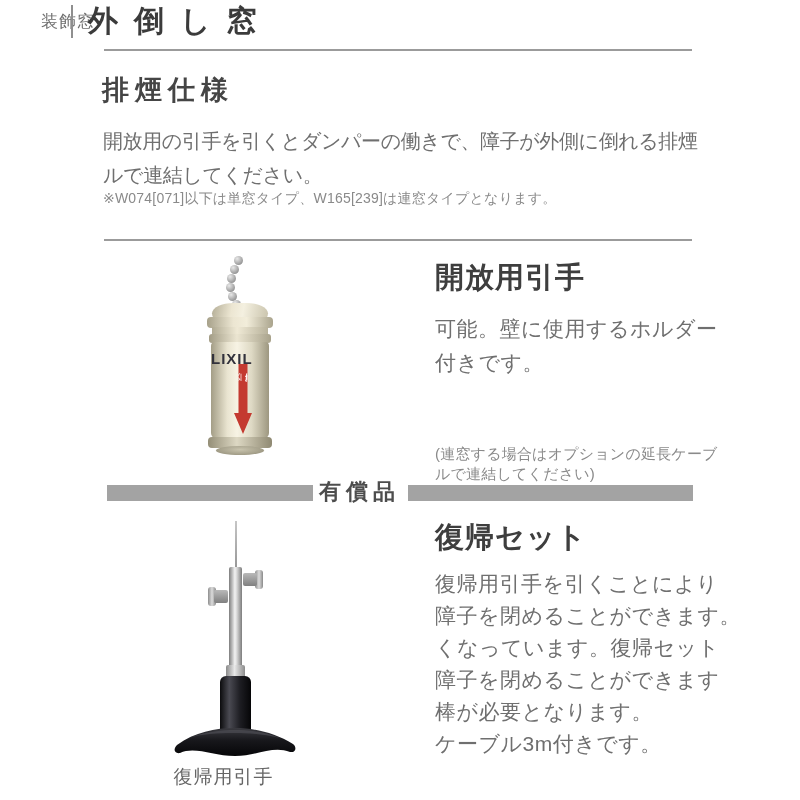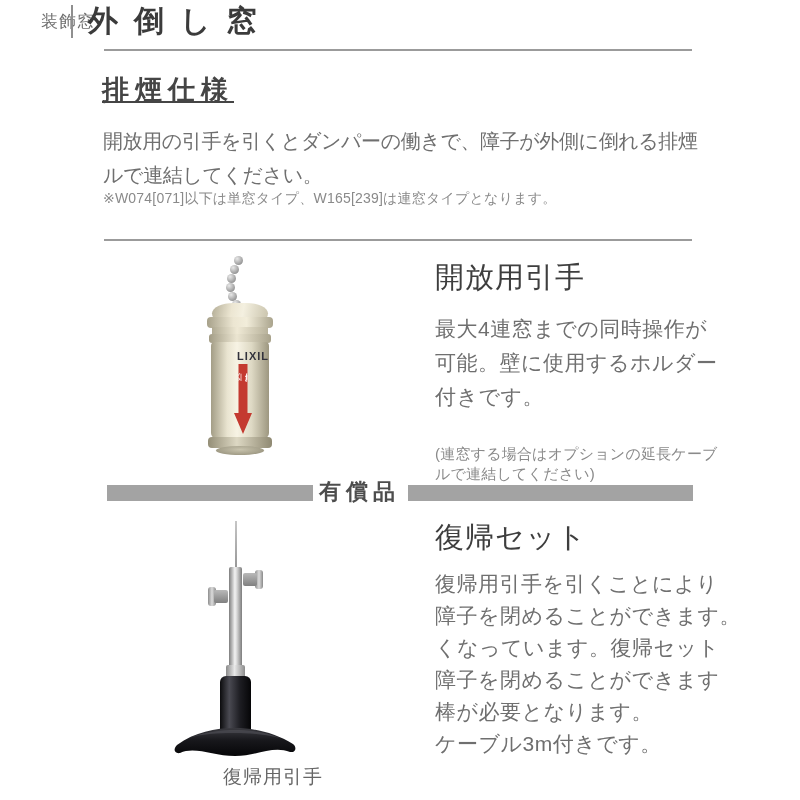--- a/index.html
+++ b/index.html
@@ -12,26 +12,26 @@
 
   
   .category-label{left:7px;top:10px;font-size:17px;color:#6f6f6f;letter-spacing:1px;margin-left:34px;}
   .title-divider{left:71px;top:5px;width:2px;height:33px;background:#8f8f8f;}
   .page-title{left:88px;top:1px;font-size:30px;font-weight:600;color:#3b3b3b;letter-spacing:16px;white-space:nowrap;}
   .rule{left:104px;width:588px;height:2px;background:#9b9b9b;}
   .rule-header{top:49px;}
   .rule-section{top:239px;}
 
   
-  .smoke-heading{left:102px;top:72px;font-size:27px;font-weight:600;color:#454545;letter-spacing:6px;text-decoration:underline;}
+  .smoke-heading{left:102px;top:72px;font-size:27px;font-weight:600;color:#454545;letter-spacing:6px;}
   .smoke-body{left:103px;top:124px;font-size:20px;color:#6f6f6f;line-height:34px;letter-spacing:-0.4px;width:600px;}
   .smoke-note{left:103px;top:190px;font-size:14px;color:#8a8a8a;letter-spacing:0.2px;}
 
   
-  .prod-heading{font-size:29px;font-weight:400;color:#3e3e3e;letter-spacing:1px;white-space:nowrap;}
+  .prod-heading{font-size:29px;font-weight:700;color:#3e3e3e;letter-spacing:1px;white-space:nowrap;}
   .prod-body{font-size:21px;color:#6f6f6f;line-height:34px;letter-spacing:0.5px;white-space:nowrap;}
   .prod-note{font-size:15px;color:#8a8a8a;line-height:20px;letter-spacing:0.2px;white-space:nowrap;margin-top:32px;}
 
   .oh-heading{left:435px;top:258px;}
   .oh-body{left:435px;top:312px;}
   .oh-note{left:435px;top:412px;}
 
   .rs-heading{left:435px;top:518px;}
   .rs-body{left:435px;top:568px;line-height:32px;}
 
@@ -54,22 +54,22 @@
   .cap-neck{position:absolute;left:62px;top:74px;width:56px;height:8px;
         background:linear-gradient(90deg,#b0aa93,#efe9d5 45%,#b8b29b);}
   .cap-ring{position:absolute;left:59px;top:81px;width:62px;height:9px;border-radius:3px;
         background:linear-gradient(90deg,#a29c85,#ebe5d1 45%,#a8a28b);}
   .cyl-body{position:absolute;left:61px;top:89px;width:58px;height:97px;border-radius:4px 4px 6px 6px;
         background:linear-gradient(90deg,#a39d86,#e9e4d0 28%,#f7f3e4 45%,#ded9c4 70%,#9d9780);}
   .cyl-rim{position:absolute;left:58px;top:184px;width:64px;height:11px;border-radius:4px;
         background:linear-gradient(90deg,#948e77,#ddd8c3 45%,#8f8972);}
   .cyl-foot{position:absolute;left:66px;top:193px;width:48px;height:9px;border-radius:50%;
         background:radial-gradient(ellipse at 50% 40%,#c9c4ae,#8f8a75);}
-  .brand-label{position:absolute;left:61px;top:97px;width:58px;text-align:right;
-        font-size:11px;font-weight:700;color:#32323c;letter-spacing:1px;}
+  .brand-label{position:absolute;left:61px;top:97px;width:58px;text-align:left;
+        font-size:15px;font-weight:700;color:#32323c;letter-spacing:1px;}
   .warning-label{position:absolute;left:84px;top:111px;width:18px;height:70px;background:#c43a30;
         clip-path:polygon(25% 0,75% 0,75% 70%,100% 70%,50% 100%,0 70%,25% 70%);
         display:flex;justify-content:center;}
   .warning-text{writing-mode:vertical-rl;font-size:8px;line-height:10px;color:#ffffff;
         letter-spacing:0;padding-top:3px;}
   .warning-text span{display:block;}
 
   
   .return-handle{left:160px;top:515px;width:150px;height:250px;}
   .wire{position:absolute;left:75px;top:6px;width:2px;height:48px;background:linear-gradient(180deg,#c6c6c6,#969696);}
@@ -81,21 +81,21 @@
   .knob-left{left:54px;top:75px;}
   .knob-cap{position:absolute;width:8px;height:19px;border-radius:3px;
         background:linear-gradient(90deg,#8e8e8e,#dcdcdc 50%,#8a8a8a);}
   .knob-cap-right{left:95px;top:55px;}
   .knob-cap-left{left:48px;top:72px;}
   .collar{position:absolute;left:66px;top:150px;width:19px;height:13px;border-radius:2px;
         background:linear-gradient(90deg,#8a8a8a,#e8e8e8 45%,#8c8c8c);}
   .grip{position:absolute;left:60px;top:161px;width:31px;height:66px;border-radius:6px 6px 9px 9px;
         background:linear-gradient(90deg,#0b0b0d,#4a4a52 30%,#1d1d22 65%,#050507);}
   .t-base{position:absolute;left:8px;top:211px;width:134px;height:36px;}
-  .caption{left:148px;top:764px;width:175px;text-align:right;font-size:19px;color:#666666;letter-spacing:1px;}
+  .caption{left:136px;top:764px;width:175px;text-align:center;font-size:19px;color:#666666;letter-spacing:1px;}
 </style>
 </head>
 <body>
 
 <div class="abs category-label">装飾窓</div>
 <div class="abs title-divider"></div>
 <div class="abs page-title">外倒し窓</div>
 <div class="abs rule rule-header"></div>
 
 <div class="abs smoke-heading">排煙仕様</div>
@@ -125,21 +125,20 @@
   <div class="warning-label">
     <div class="warning-text">
       <span>排煙用</span>
       <span>引く</span>
     </div>
   </div>
 </div>
 
 <div class="abs prod-heading oh-heading">開放用引手</div>
 <div class="abs prod-body oh-body">
-  <div>最大4連窓までの同時操作が</div>
   <div>可能。壁に使用するホルダー</div>
   <div>付きです。</div>
 </div>
 <div class="abs prod-note oh-note">
   <div>(連窓する場合はオプションの延長ケーブ</div>
   <div>ルで連結してください)</div>
 </div>
 
 <div class="abs paid-bar paid-bar-left"></div>
 <div class="abs paid-label">有償品</div>

